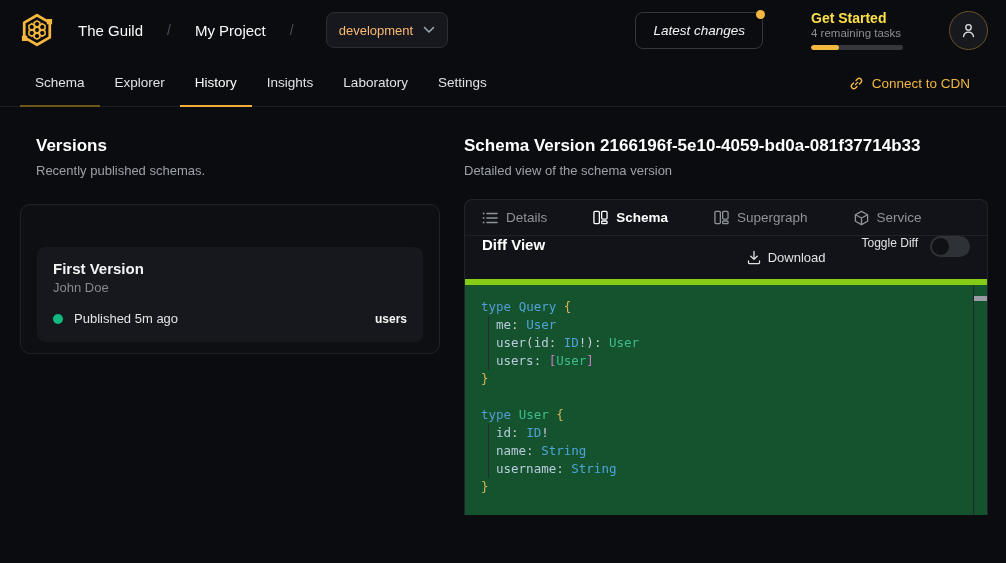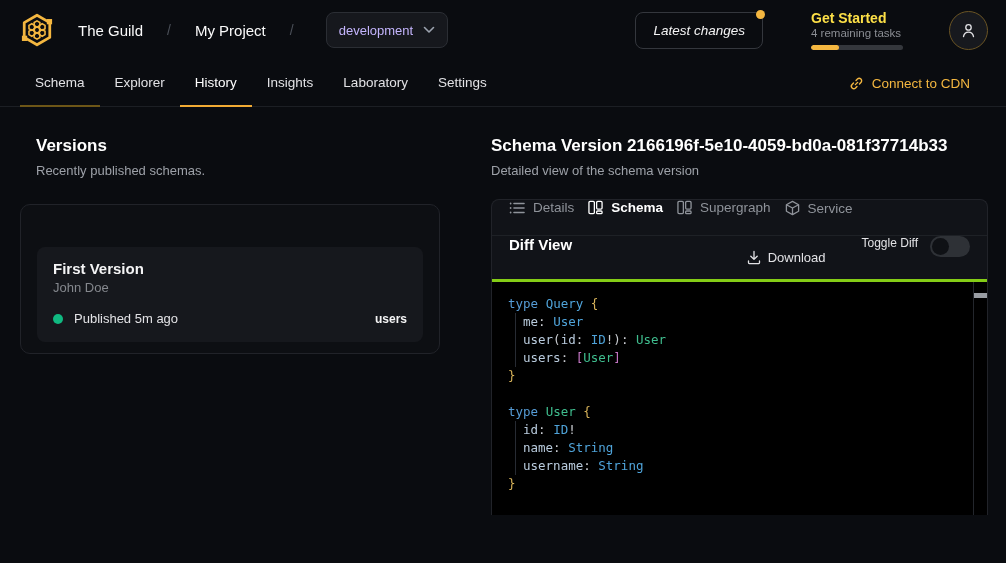--- a/index.html
+++ b/index.html
@@ -17,21 +17,21 @@
     height:60px; display:flex; align-items:center;
     padding:0 18px; gap:22px;
   }
   .logo { width:38px; height:38px; flex:0 0 auto; cursor:pointer; }
   .crumb { font-size:15px; color:#fafafa; cursor:pointer; }
   .crumb-sep { color:#4b5059; font-size:14px; padding:0 2px; }
   .target-select {
     display:flex; align-items:center; gap:10px;
     background:#16181d; border:1px solid #2b2e34; border-radius:8px;
     height:36px; padding:0 12px; margin-left:8px;
-    font-size:13px; color:#c4b5fd; cursor:pointer;
+    font-size:13px; color:#fdba74; cursor:pointer;
   }
   .header-spacer { flex:1; }
   .latest-btn {
     position:relative;
     border:1px solid #34373d; border-radius:8px; background:transparent;
     height:37px; padding:0 17px; font-size:13.5px; color:#f4f4f5;
     font-family:inherit; cursor:pointer;font-style:italic;
   }
   .latest-dot {
     position:absolute; top:-3px; right:-3px; width:9px; height:9px;
@@ -62,21 +62,21 @@
   .nav-tab.active { border-bottom-color:#f2ab34; color:#ffffff; }
   .nav-spacer { flex:1; }
   .connect-cdn {
     display:flex; align-items:center; gap:8px; padding:0 16px;
     color:#f4b740; font-size:13.5px; cursor:pointer;
   }
 
   
   .main { display:flex; }
   .left-col { width:464px; flex:0 0 auto; padding:29px 24px 0 20px; }
-  .right-col { flex:1; padding:29px 18px 0 0;margin-left:27px; }
+  .right-col { flex:1; padding:29px 18px 0 0; }
 
   .panel-title { font-size:17px; font-weight:700; color:#ffffff; }
   .panel-sub { font-size:13px; color:#9da1a8; margin-top:7px; }
   .left-col .panel-title, .left-col .panel-sub { margin-left:16px; }
 
   
   .versions-card {
     margin-top:26px; border:1px solid #212329; border-radius:10px;
     padding:42px 16px 11px 16px; background:#0d0f13;
   }
@@ -90,21 +90,21 @@
   .vi-status { font-size:13px; color:#e2e2e5; flex:1; }
   .vi-service { font-size:12px; font-weight:700; color:#f4f4f5; }
 
   
   .detail-box {
     margin-top:21px; border:1px solid #212329; border-radius:8px 8px 0 0;
     border-bottom:none; background:#111318; height:316px;
     display:flex; flex-direction:column; overflow:hidden;
   }
   .detail-tabs {
-    display:flex; align-items:flex-start; gap:14px; padding:0 17px;
+    display:flex; align-items:center; gap:46px; padding:0 17px;
     height:36px; flex:0 0 auto; border-bottom:1px solid #1e2126;
   }
   .dtab { display:flex; align-items:center; gap:8px; font-size:13.5px; color:#8f939a; cursor:pointer; }
   .dtab svg { stroke:#8f939a; }
   .dtab.active { color:#ffffff; font-weight:700; }
   .dtab.active svg { stroke:#ffffff; }
   .diff-row { display:flex; padding:0 17px; height:43px; flex:0 0 auto; }
   .diff-title { font-size:15px; font-weight:700; color:#ffffff; flex:1; }
   .download-btn { display:flex; align-items:center; gap:7px; font-size:13px; color:#e2e2e5;
     background:none; border:none; font-family:inherit; cursor:pointer; }
@@ -113,21 +113,21 @@
     width:40px; height:21px; border-radius:11px; background:#2e3136;
     position:relative; cursor:pointer; flex:0 0 auto;
   }
   .switch-knob {
     position:absolute; left:2px; top:2px; width:17px; height:17px;
     border-radius:50%; background:#0f1115;
   }
 
   
   .code-area {
-    flex:1; background:#000000; border-top:3px solid #84cc16;
+    flex:1; background:#14532d; border-top:6px solid #84cc16;
     position:relative; padding:13px 14px 0 16px;
     font-family:"DejaVu Sans Mono", monospace; font-size:12.5px; line-height:18px;
     overflow:hidden;
   }
   .code-line { white-space:pre; position:relative; min-height:18px; }
   .code-line.indented::before {
     content:''; position:absolute; left:7px; top:0; bottom:0; width:1px; background:#272b33;
   }
   .code-scroll-track {
     position:absolute; top:0; right:0; bottom:0; width:14px;

